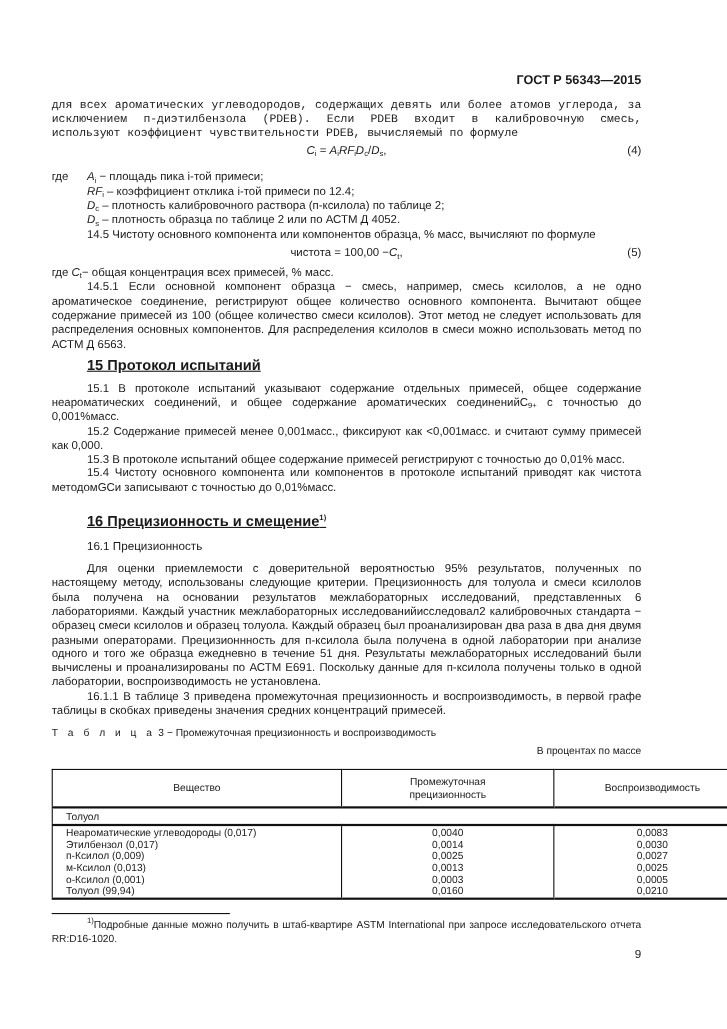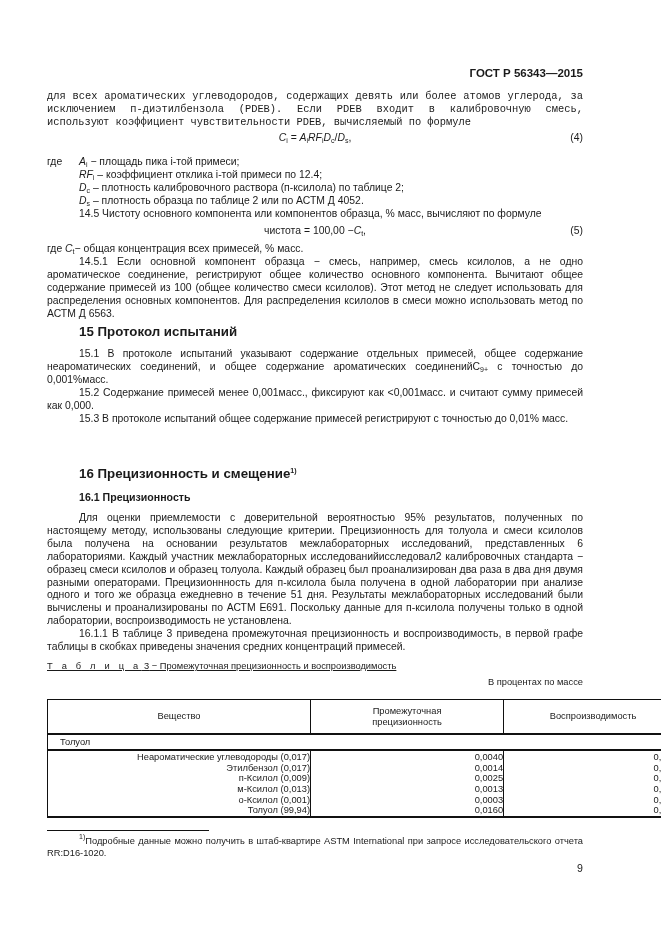--- a/index.html
+++ b/index.html
@@ -16,40 +16,40 @@
   .formula-row { position: absolute; left: 47px; width: 536px; height: 13px; }
   .formula-row .formula { position: absolute; left: 0; right: 0; text-align: center; }
   .formula-row .fnum { position: absolute; right: 0; }
   .where-block { left: 47px; width: 536px; }
   .where-line { position: relative; height: 12.9px; }
   .where-label { position: absolute; left: 0; }
   .where-item { position: absolute; left: 32px; white-space: nowrap; }
   i { font-style: italic; }
   sub { font-size: 7px; vertical-align: -2px; line-height: 0; }
   sup { font-size: 7px; vertical-align: 5px; line-height: 0; }
-  .h2 { left: 79px; font-weight: bold; font-size: 13.3px; }
-  .h3 { left: 79px; font-weight: bold; font-size: 10.6px; }
-  .table-caption { left: 47px; font-size: 9.3px; text-decoration: underline; }
+  .h2 { left: 79px; font-weight: bold; font-size: 13.3px; text-decoration: underline; }
+  .h3 { left: 79px; font-weight: normal; font-size: 10.6px; }
+  .table-caption { left: 47px; font-size: 9.3px; }
   .table-caption .spaced { letter-spacing: 3.2px; }
   .table-units { right: 78px; font-size: 9.3px; padding-left: 20px; }
   table.t3 {
     position: absolute; left: 47px; top: 699px; width: 636px;
     border-collapse: collapse; font-size: 9.3px; line-height: 11px;
   }
   table.t3 th, table.t3 td { border-left: 1.5px solid #111; border-right: 1.5px solid #111; padding: 0; }
   table.t3 thead th {
     border-top: 1.5px solid #111; border-bottom: 2px solid #111;
     height: 33px; font-weight: normal; text-align: center; vertical-align: middle;
   }
   table.t3 .group td { border-bottom: 2px solid #111; height: 14px; padding-left: 12px; text-align: left; }
   table.t3 tbody.data td { vertical-align: top; padding-top: 1px; }
   table.t3 tbody.data tr:last-child td { border-bottom: 2px solid #111; }
   table.t3 .c1 { text-align: left; padding-left: 12px; }
   table.t3 .c2, table.t3 .c3 { text-align: center; }
-  .cell-line { height: 10.7px; white-space: nowrap; text-align: right; }
+  .cell-line { height: 10.7px; white-space: nowrap; }
   .footnote-rule { left: 47px; top: 830px; width: 162px; height: 0; border-top: 1px solid #111; }
   .footnote { left: 47px; top: 836px; width: 536px; font-size: 9.3px; line-height: 11.5px; }
   .page-num { right: 78px; top: 862px; font-size: 10.6px; }
 </style>
 </head>
 <body>
 
 <div class="abs header-code">ГОСТ Р 56343—2015</div>
 
 <div class="abs body-text" style="top:90px;font-family:Liberation Mono, monospace;">
@@ -93,20 +93,21 @@
 <div class="abs body-text" style="top:256px;">
   <p class="para indent">14.5.1 Если основной компонент образца − смесь, например, смесь ксилолов, а не одно ароматическое соединение, регистрируют общее количество основного компонента. Вычитают общее содержание примесей из 100 (общее количество смеси ксилолов). Этот метод не следует использовать для распределения основных компонентов. Для распределения ксилолов в смеси можно использовать метод по АСТМ Д 6563.</p>
 </div>
 
 <div class="abs h2" style="top:326px;">15 Протокол испытаний</div>
 
 <div class="abs body-text" style="top:348px;">
   <p class="para indent"><span>15.1 В протоколе испытаний указывают содержание отдельных примесей, общее содержание неароматических соединений, и общее содержание ароматических соединенийC</span><sub>9+</sub><span> с точностью до 0,001%масс.</span></p>
   <p class="para indent">15.2 Содержание примесей менее 0,001масс., фиксируют как &lt;0,001масс. и считают сумму примесей как 0,000.</p>
   <p class="para indent">15.3 В протоколе испытаний общее содержание примесей регистрируют с точностью до 0,01% масс.</p>
+  <p class="para indent">15.4 Чистоту основного компонента или компонентов в протоколе испытаний приводят как чистота методомGCи записывают с точностью до 0,01%масс.</p>
 </div>
 
 <div class="abs h2" style="top:468px;"><span>16 Прецизионность и смещение</span><sup>1)</sup></div>
 
 <div class="abs h3" style="top:491px;">16.1 Прецизионность</div>
 
 <div class="abs body-text" style="top:512px;">
   <p class="para indent">Для оценки приемлемости с доверительной вероятностью 95% результатов, полученных по настоящему методу, использованы следующие критерии. Прецизионность для толуола и смеси ксилолов была получена на основании результатов межлабораторных исследований, представленных 6 лабораториями. Каждый участник межлабораторных исследованийисследовал2 калибровочных стандарта − образец смеси ксилолов и образец толуола. Каждый образец был проанализирован  два раза в два дня двумя разными операторами. Прецизионнность для п-ксилола была получена в одной лаборатории при анализе одного и того же образца ежедневно в течение 51 дня. Результаты межлабораторных исследований были вычислены и проанализированы по АСТМ Е691. Поскольку данные для п-ксилола получены только в одной лаборатории, воспроизводимость не установлена.</p>
   <p class="para indent">16.1.1 В таблице 3 приведена промежуточная прецизионность и воспроизводимость, в первой графе таблицы в скобках приведены значения средних концентраций примесей.</p>
 </div>

